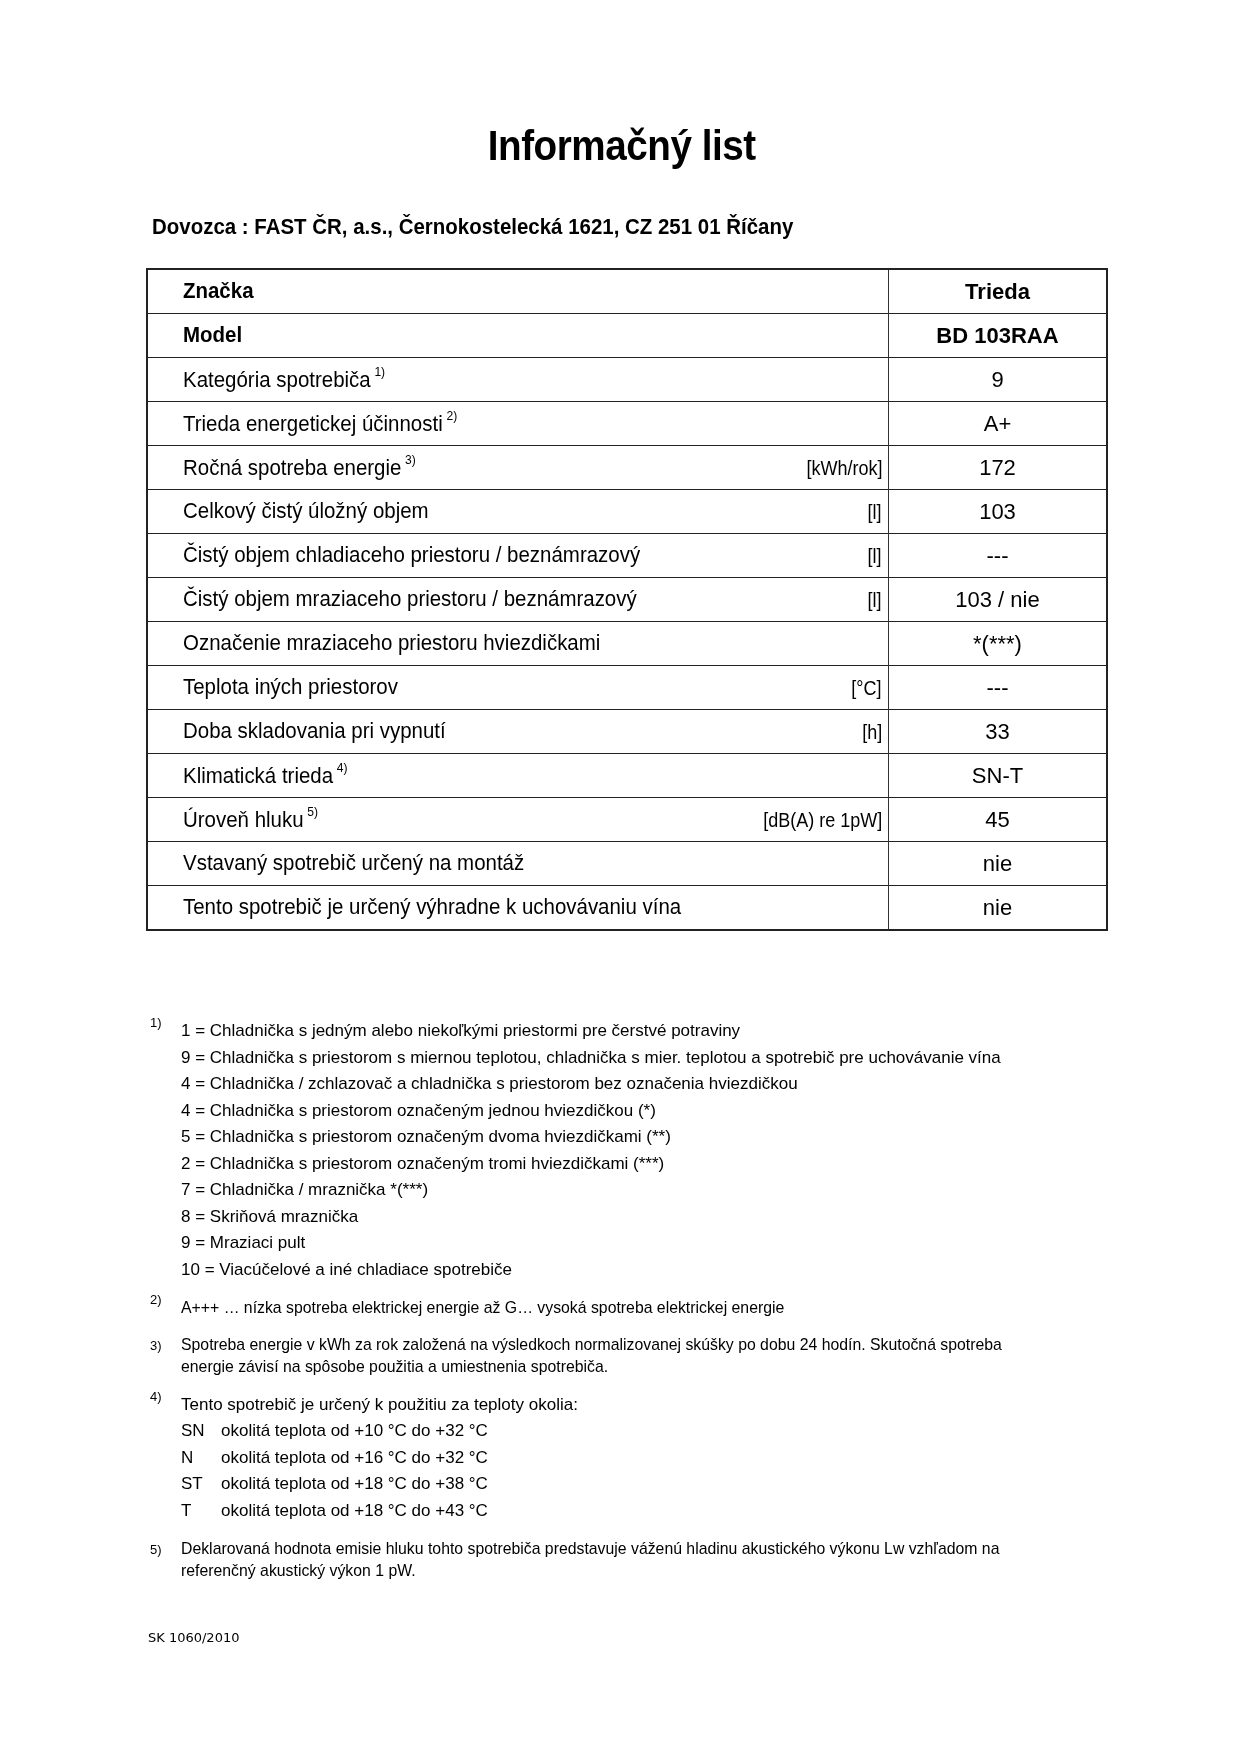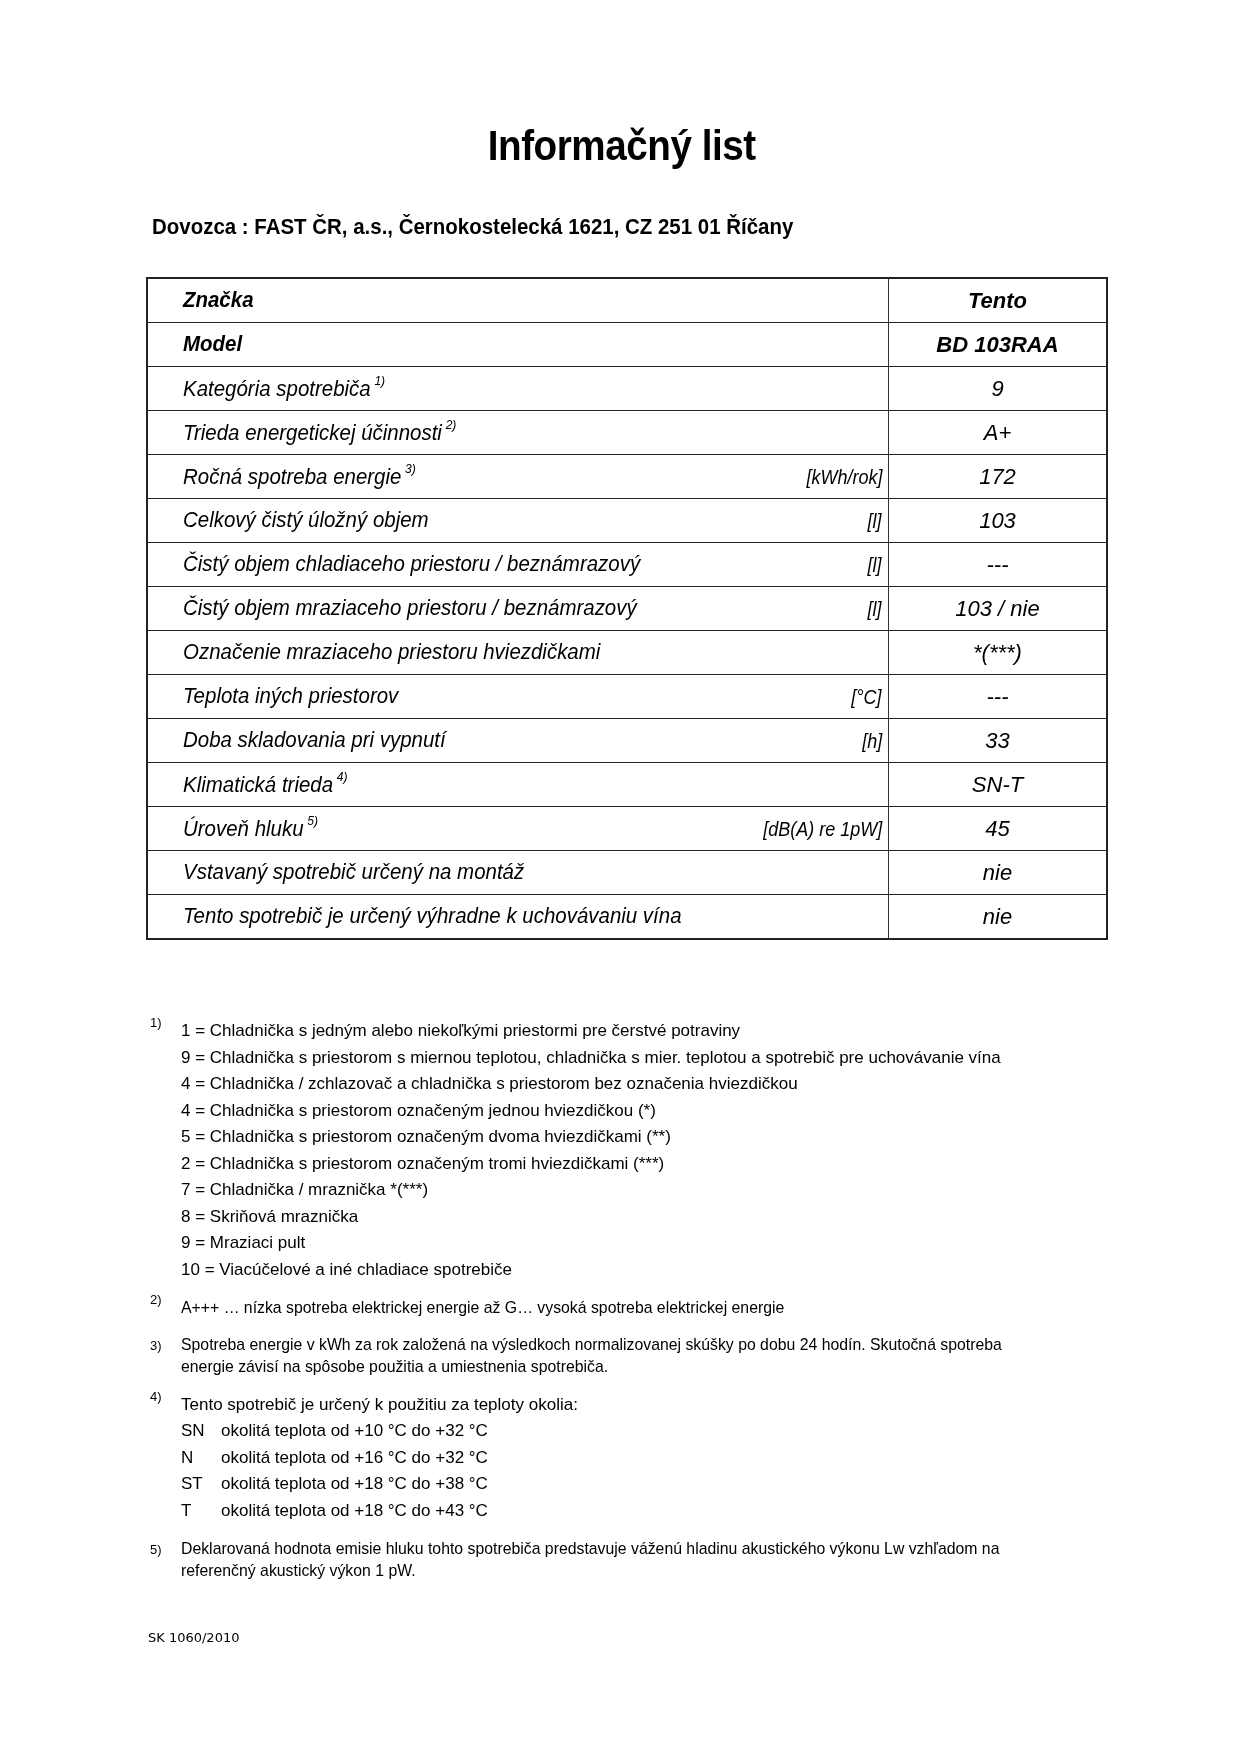--- a/index.html
+++ b/index.html
@@ -12,24 +12,23 @@
       text-align: center; font-weight: bold; font-size: 42px;
       transform: scaleX(0.92); transform-origin: 642px 0;
       letter-spacing: -0.5px;
     }
     .importer {
       position: absolute; left: 152px; top: 214px;
       font-weight: bold; font-size: 22px; white-space: nowrap;
       transform: scaleX(0.93); transform-origin: 0 0;
     }
     table.spec {
-      position: absolute; left: 146px; top: 277px;
+      position: absolute; left: 146px; top: 268px;
       width: 962px; border-collapse: collapse;
       border: 2px solid #222;
-      font-style: italic;
     }
     table.spec td {
       height: 43px; padding: 0; border-top: 1.5px solid #222;
       font-size: 22px; vertical-align: middle; white-space: nowrap;
     }
     table.spec tr:first-child td { border-top: none; }
     td.label-cell { width: 740px; position: relative; }
     td.label-cell .lbl { position: absolute; left: 35px; top: 50%; transform: translateY(-52%) scaleX(0.93); transform-origin: 0 50%; }
     td.label-cell .unit { position: absolute; right: 6px; top: 50%; transform: translateY(-50%) scaleX(0.9); transform-origin: 100% 50%; font-size: 20px; }
     td.value-cell { border-left: 1.5px solid #333; text-align: center; }
@@ -50,21 +49,21 @@
 
 <div class="title">Informačný list</div>
 <div class="importer">Dovozca : FAST ČR, a.s., Černokostelecká 1621, CZ 251 01 Říčany</div>
 
 <table class="spec">
   <tbody id="spec-body">
       <tr class="bold">
         <td class="label-cell">
           <span class="lbl"><span>Značka</span></span>
         </td>
-        <td class="value-cell">Tento</td>
+        <td class="value-cell">Trieda</td>
       </tr>
       <tr class="bold">
         <td class="label-cell">
           <span class="lbl"><span>Model</span></span>
         </td>
         <td class="value-cell">BD 103RAA</td>
       </tr>
       <tr>
         <td class="label-cell">
           <span class="lbl"><span>Kategória spotrebiča</span><sup class="fn">1)</sup></span>

